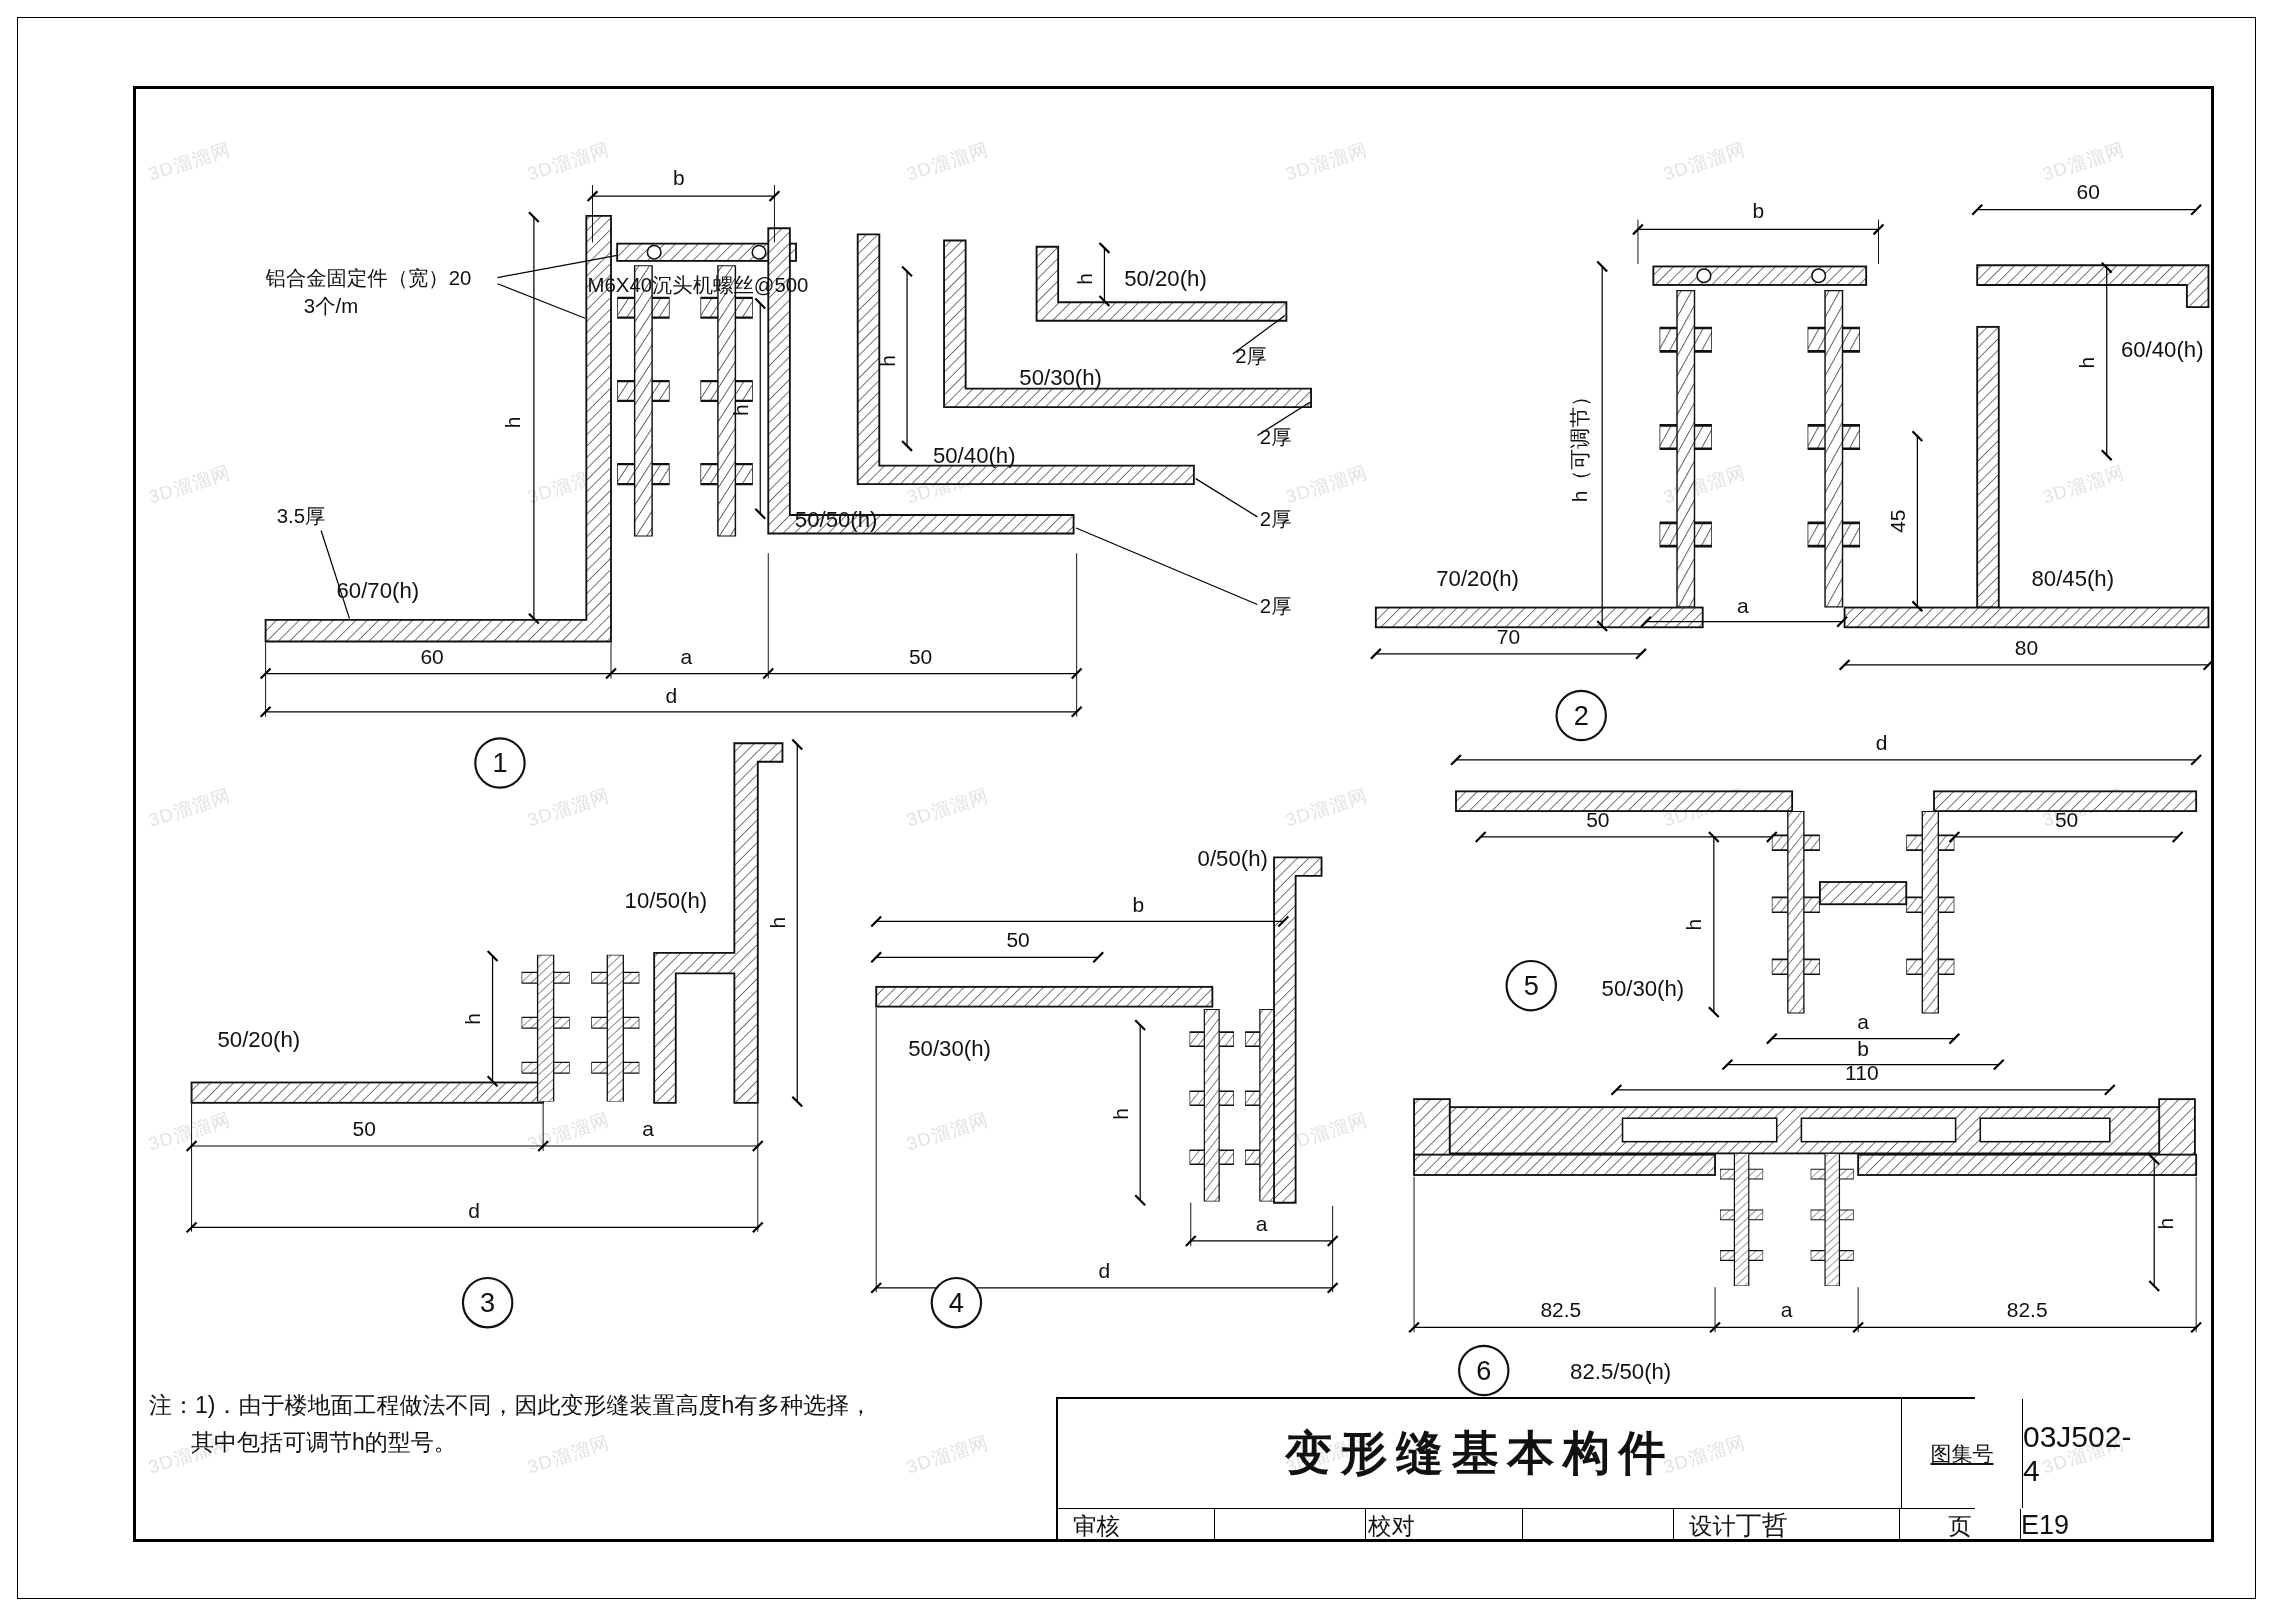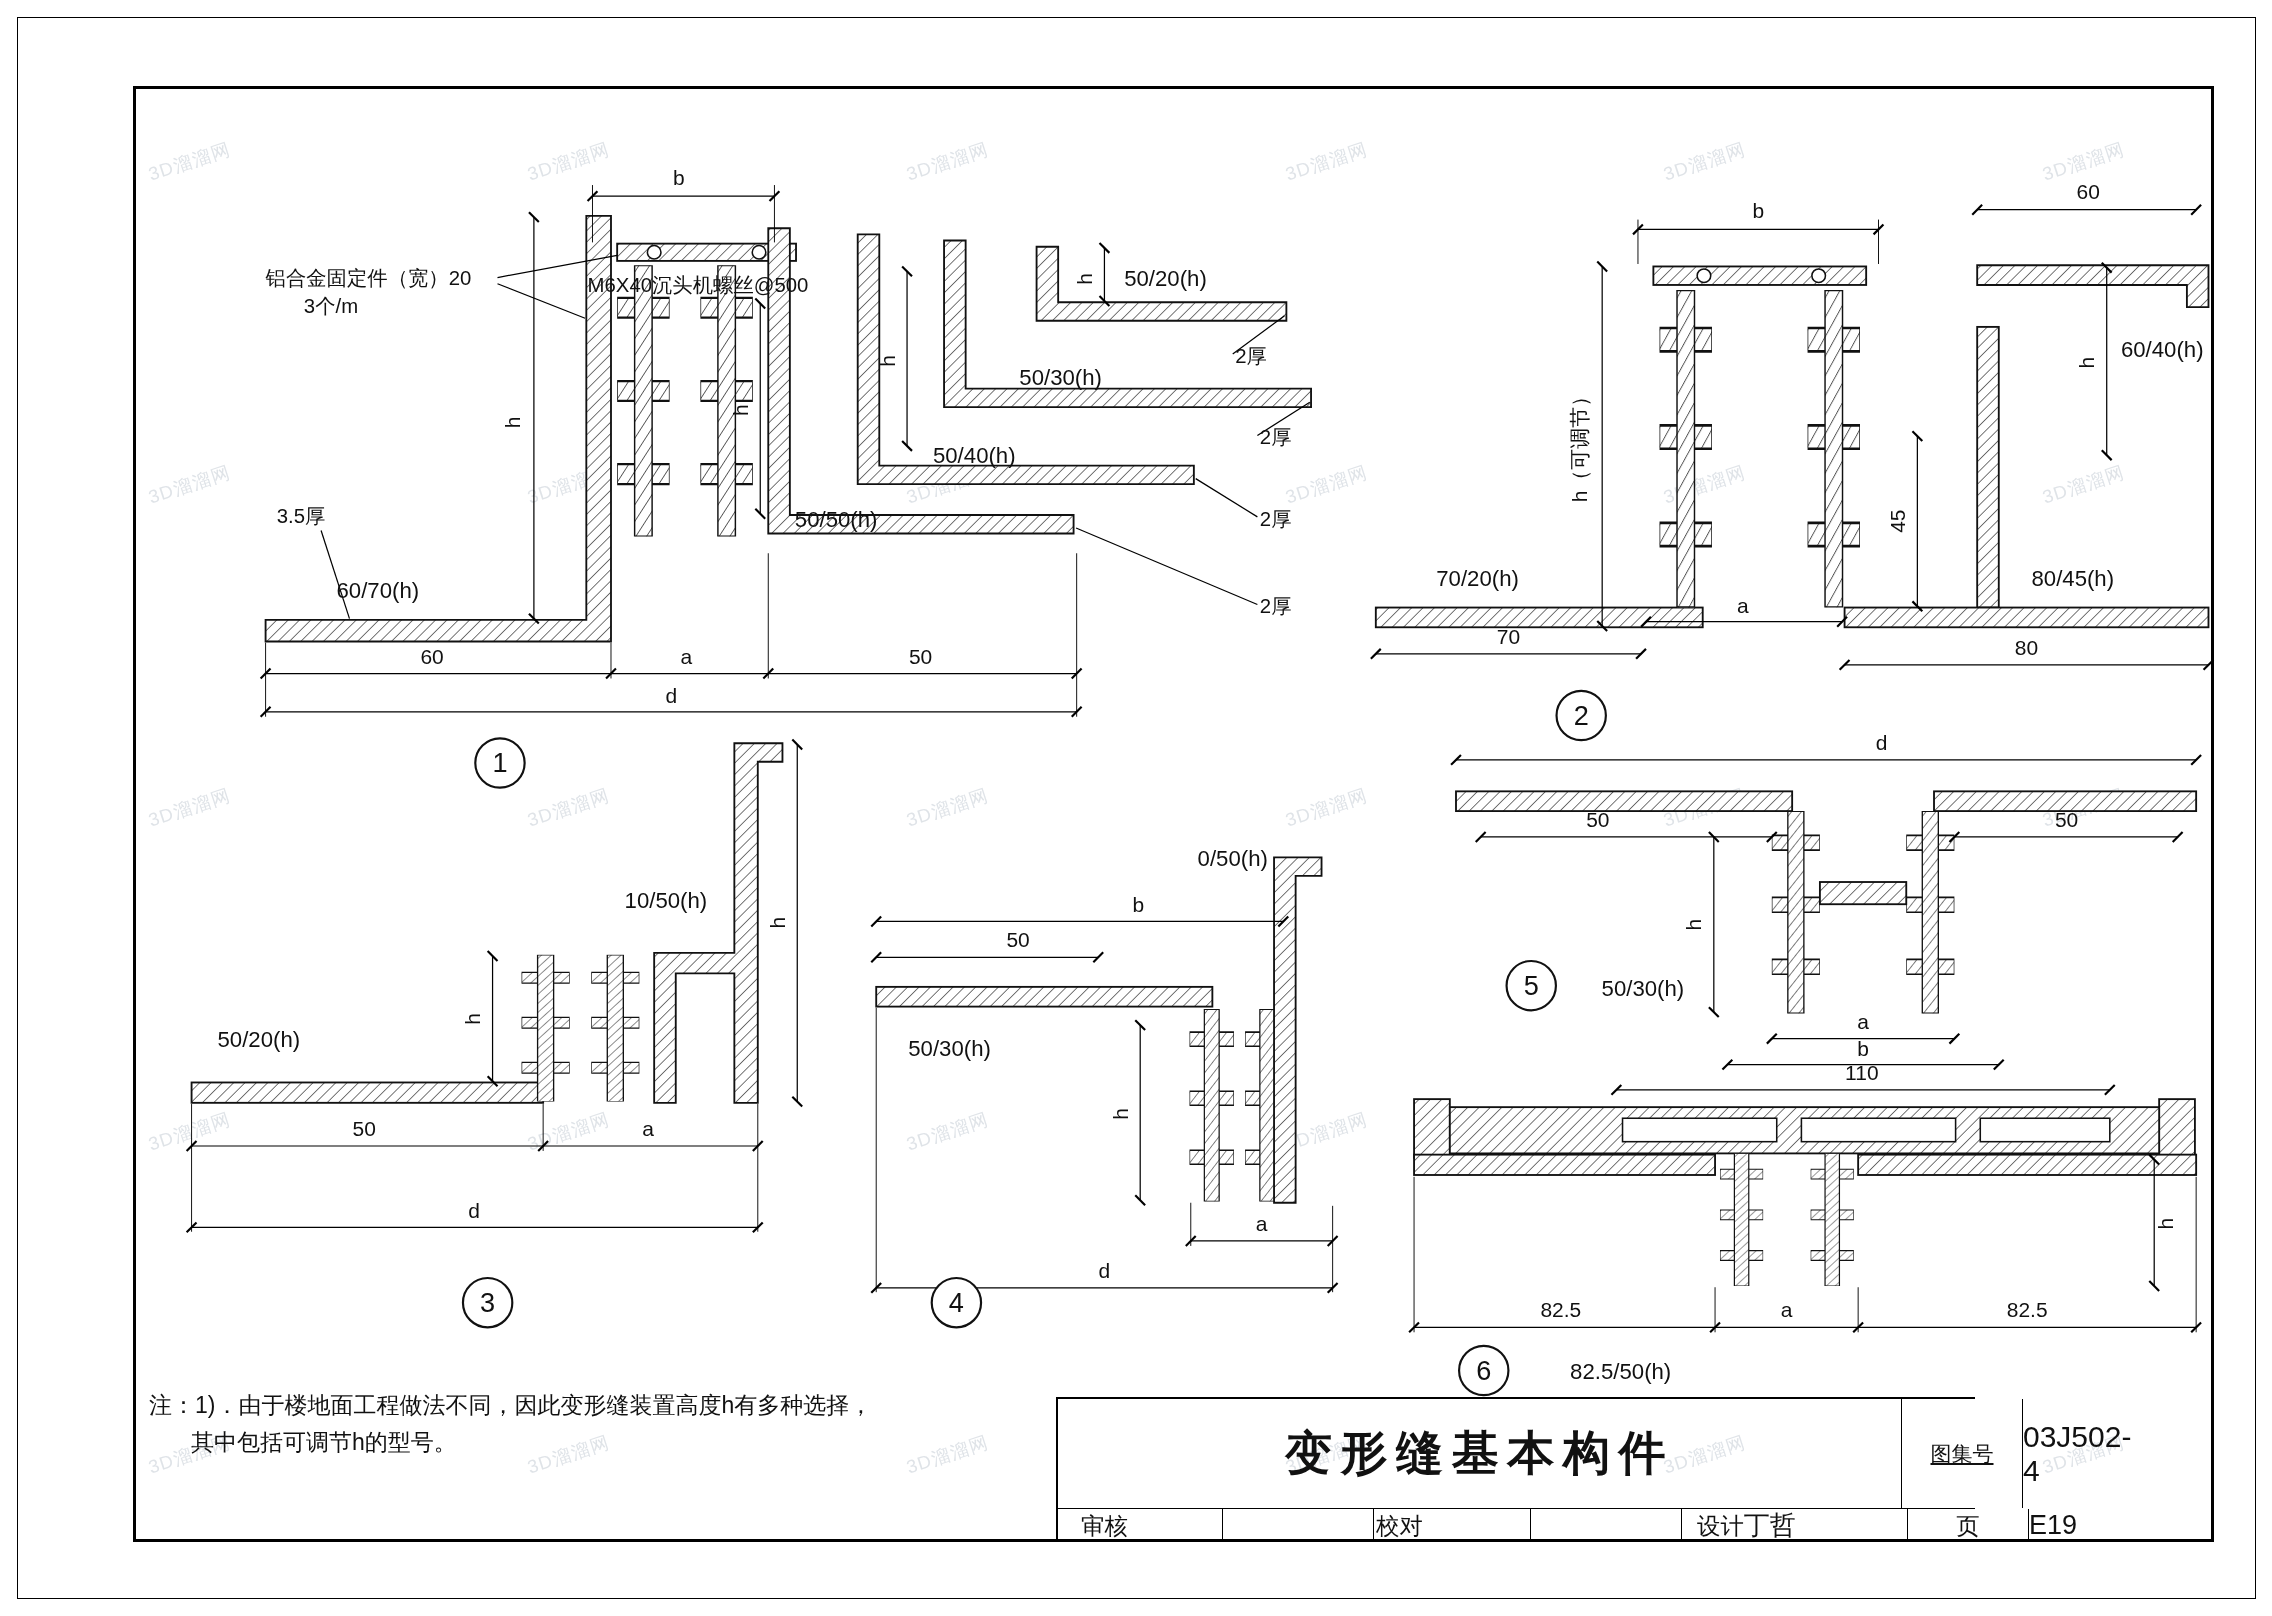--- a/index.html
+++ b/index.html
@@ -30,21 +30,21 @@
   .titleblock { position:absolute; left:1056px; top:1397px; width:919px; height:145px;
                 border-top:2.5px solid #000; border-left:2.5px solid #000; box-sizing:border-box;
                 z-index:4; background:transparent; }
   .tb-row1 { display:flex; height:109px; }
   .tb-row2 { display:flex; height:33px; border-top:1.9px solid #000; }
   .tb-cell { display:flex; align-items:center; box-sizing:border-box; font-size:23.4px; }
   .tb-cell + .tb-cell { border-left:1.9px solid #000; }
   .tb-title { flex:0 0 843px; justify-content:center; font-size:47px; font-weight:bold; letter-spacing:8.6px; }
   .tb-atlas-label { flex:0 0 121px; justify-content:center; font-size:21px;text-decoration:underline; }
   .tb-atlas-no { flex:1; justify-content:center; font-size:30px; }
-  .w1 { flex:0 0 156px; padding-left:15px;margin-left:8px; }
+  .w1 { flex:0 0 156px; padding-left:15px; }
   .w2 { flex:0 0 151px; }
   .w3 { flex:0 0 157px; padding-left:2px; }
   .w4 { flex:0 0 151px; }
   .w5 { flex:0 0 226px; padding-left:15px; }
   .w5 .designer { font-size:26px; }
   .w6 { flex:0 0 121px; justify-content:center; }
   .w7 { flex:1; justify-content:center; font-size:27px; }
 
   .notes { position:absolute; left:149px; top:1387px; width:876px; z-index:4;
            font-size:23px; line-height:1.62; }

